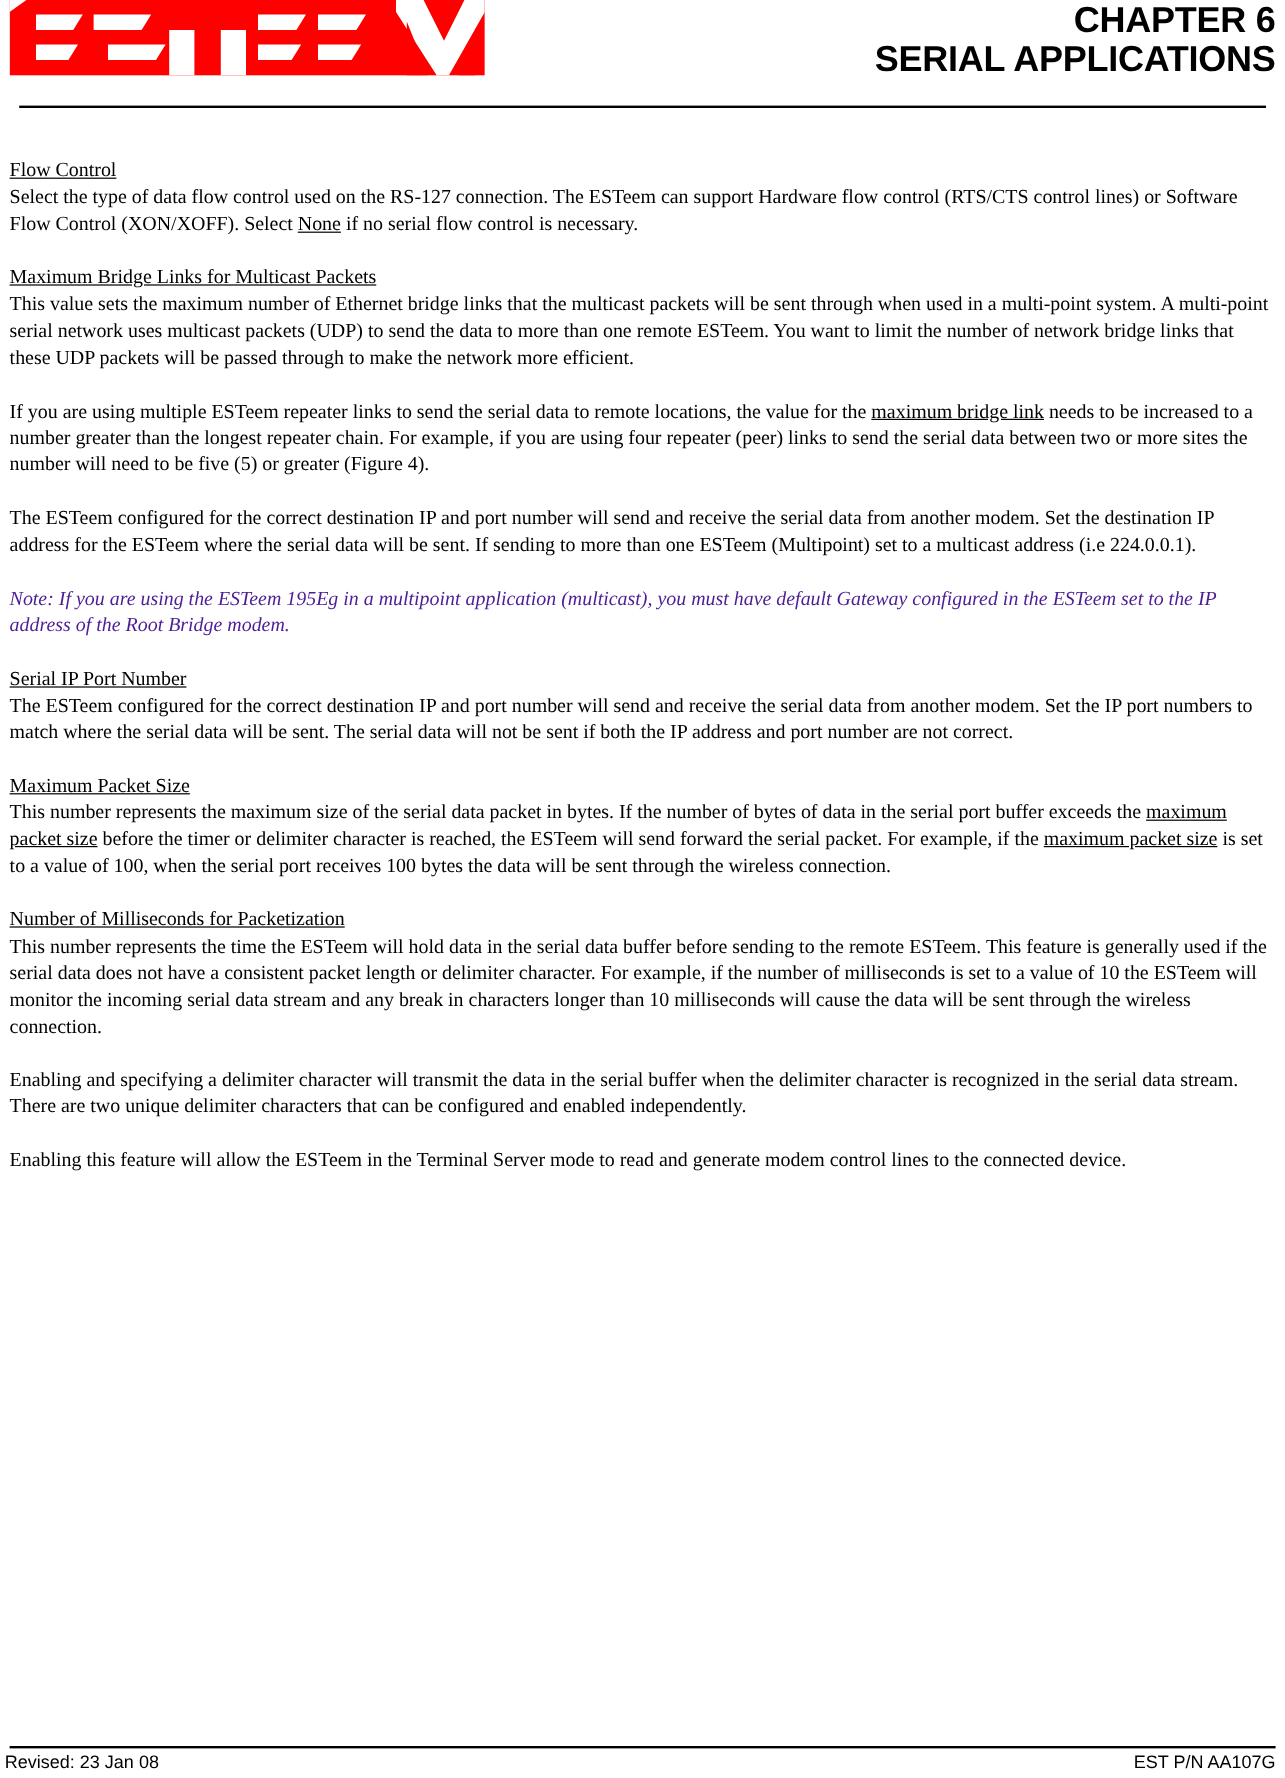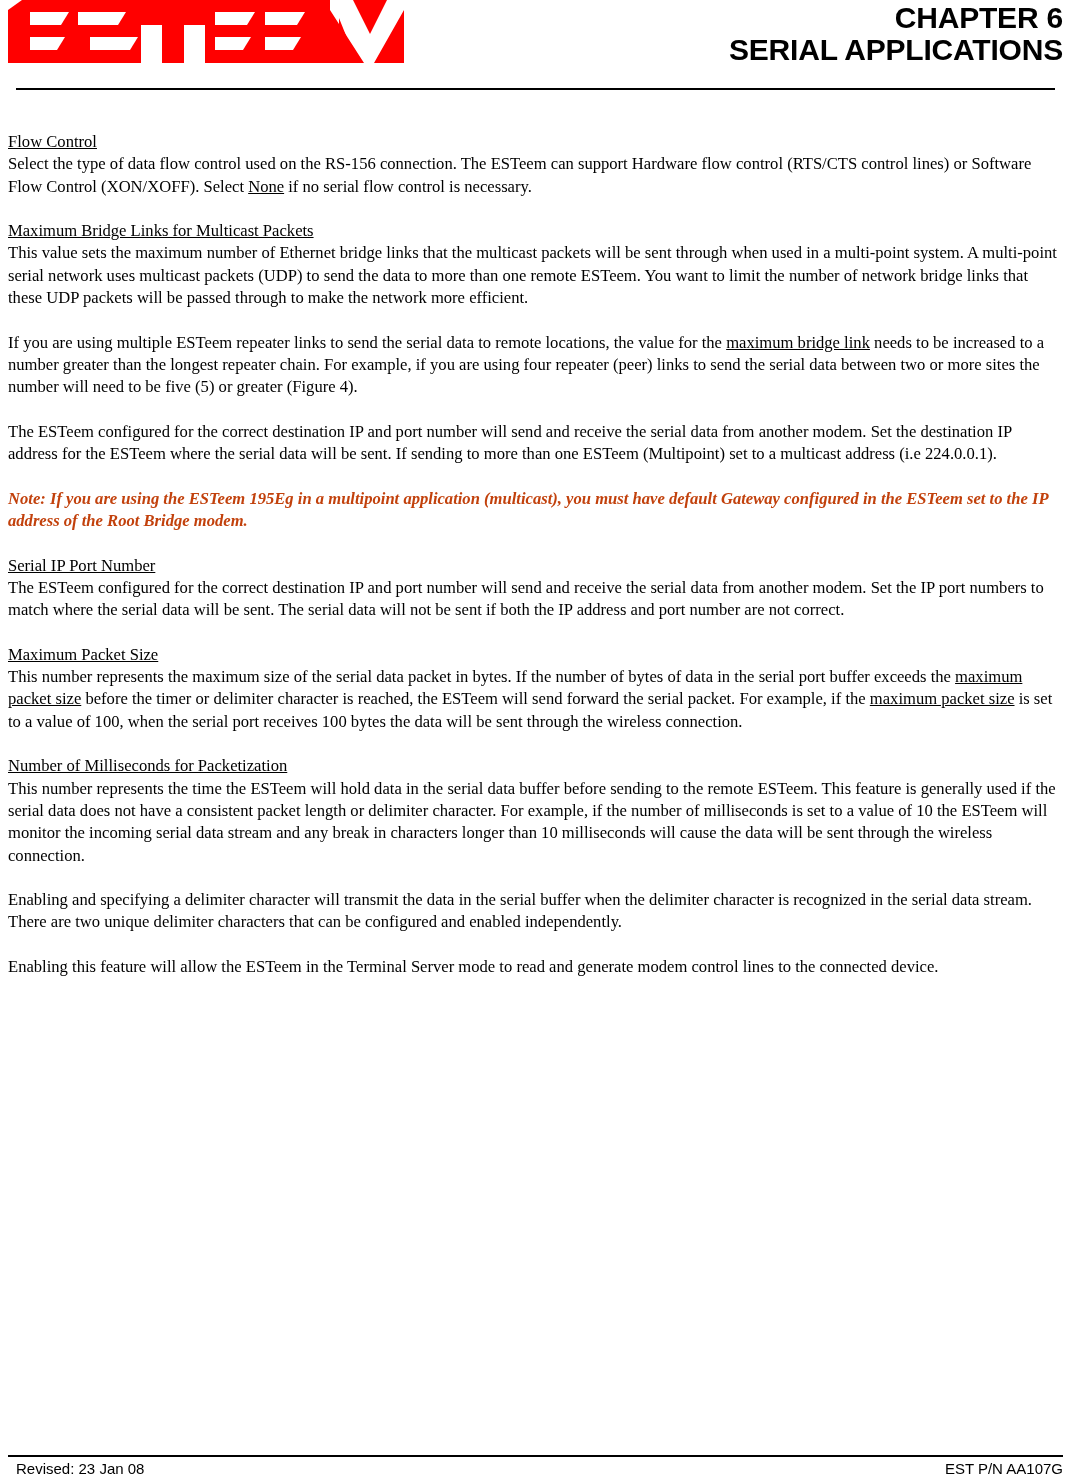--- a/index.html
+++ b/index.html
@@ -90,37 +90,37 @@
 
   .blank {
     display: block;
     height: 22.3px;
   }
 
   .u { text-decoration: underline; }
 
   .note {
     display: block;
-    color: #c2410c;
-    font-weight: bold;
+    color: #4c1d95;
+    font-weight: normal;
     font-style: italic;
   }
 
   
   .footer-rule {
     position: absolute;
     left: 8px;
     right: 8px;
     top: 1455px;
     height: 0;
     border-top: 2px solid #000000;
   }
   .footer {
     position: absolute;
-    left: 16px;
+    left: 4px;
     right: 8px;
     top: 1459px;
     height: 22px;
     font-family: "Liberation Sans", "DejaVu Sans", sans-serif;
     font-size: 15px;
     line-height: 20px;
     display: flex;
     justify-content: space-between;
     align-items: flex-start;
   }
@@ -166,21 +166,21 @@
       <span class="chapter-line-1">CHAPTER 6</span>
       <span class="chapter-line-2">SERIAL APPLICATIONS</span>
     </div>
 
     <div class="header-rule"></div>
   </div>
 
   <div class="content">
 
     <span class="heading">Flow Control</span>
-    <span class="para"><span>Select the type of data flow control used on the RS-156 connection. The ESTeem can support Hardware flow control (RTS/CTS control lines) or Software Flow Control (XON/XOFF). Select </span><span class="u">None</span><span> if no serial flow control is necessary.</span></span>
+    <span class="para"><span>Select the type of data flow control used on the RS-127 connection. The ESTeem can support Hardware flow control (RTS/CTS control lines) or Software Flow Control (XON/XOFF). Select </span><span class="u">None</span><span> if no serial flow control is necessary.</span></span>
     <span class="blank"></span>
 
     <span class="heading">Maximum Bridge Links for Multicast Packets</span>
     <span class="para">This value sets the maximum number of Ethernet bridge links that the multicast packets will be sent through when used in a multi-point system. A multi-point serial network uses multicast packets (UDP) to send the data to more than one remote ESTeem. You want to limit the number of network bridge links that these UDP packets will be passed through to make the network more efficient.</span>
     <span class="blank"></span>
     <span class="para"><span>If you are using multiple ESTeem repeater links to send the serial data to remote locations, the value for the </span><span class="u">maximum bridge link</span><span> needs to be increased to a number greater than the longest repeater chain. For example, if you are using four repeater (peer) links to send the serial data between two or more sites the number will need to be five (5) or greater (Figure 4).</span></span>
     <span class="blank"></span>
 
     <span class="para">The ESTeem configured for the correct destination IP and port number will send and receive the serial data from another modem. Set the destination IP address for the ESTeem where the serial data will be sent.  If sending to more than one ESTeem (Multipoint) set to a multicast address (i.e 224.0.0.1).</span>
     <span class="blank"></span>

